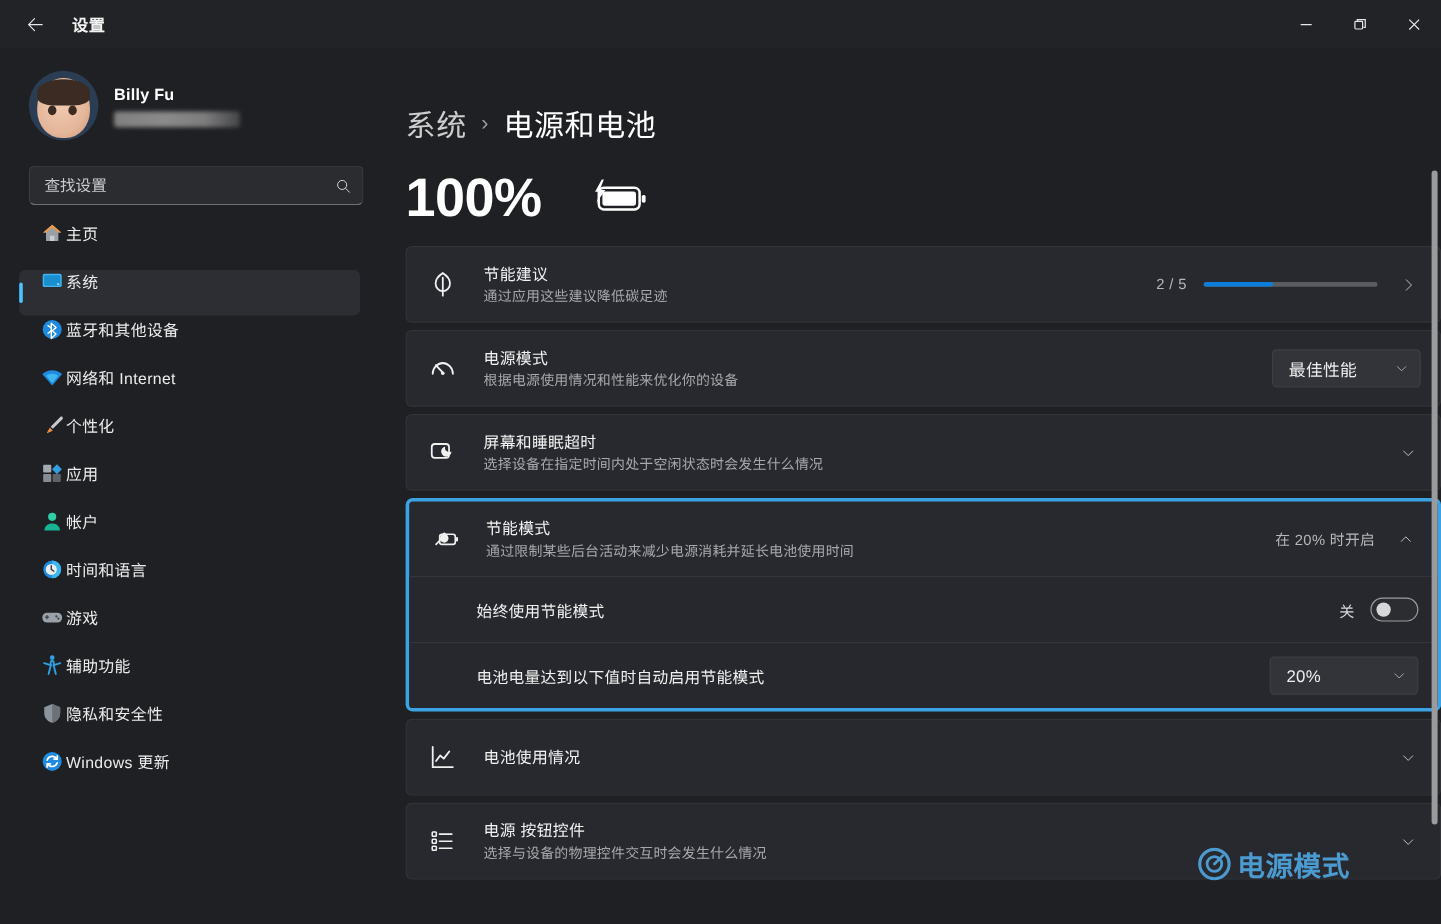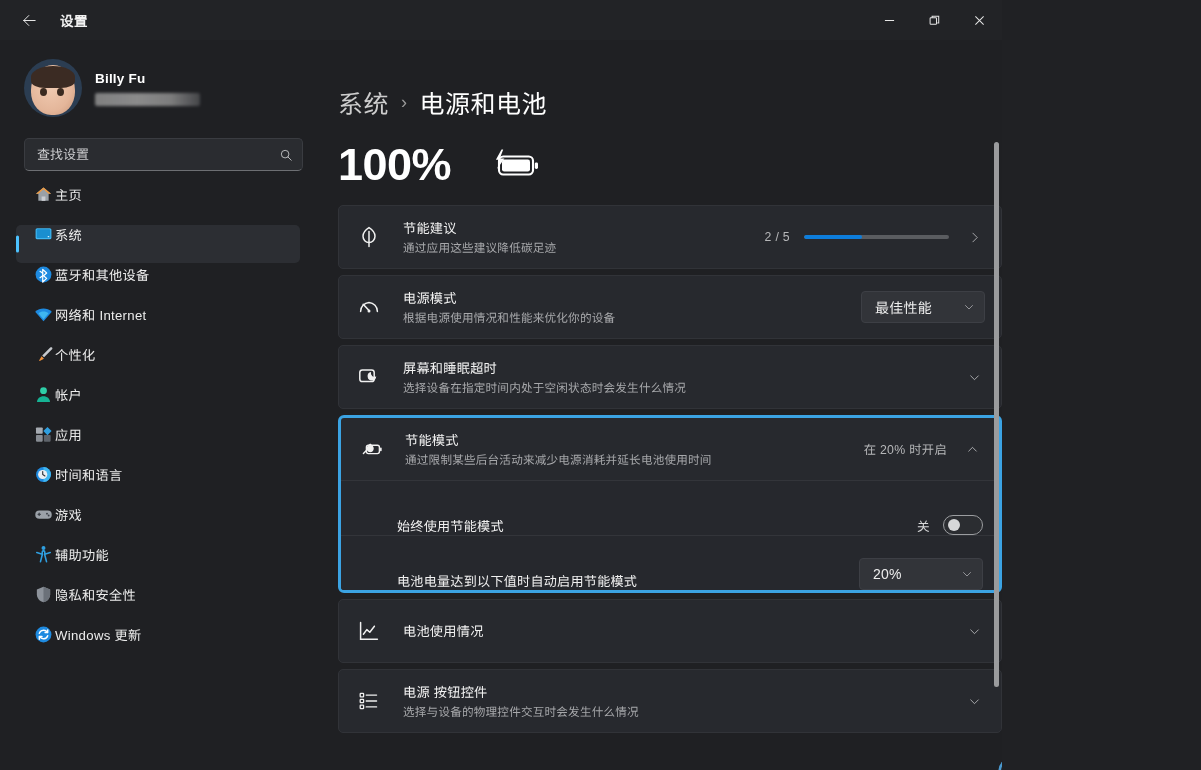--- a/index.html
+++ b/index.html
@@ -10,21 +10,21 @@
     height: 770px;
     overflow: hidden;
     background: #202124;
     font-family: "Liberation Sans", "DejaVu Sans", sans-serif;
     color: #ffffff;
     -webkit-font-smoothing: antialiased;
   }
 
   .window {
     position: relative;
-    width: 1002px;
+    width: 1201px;
     height: 770px;
     background: #1f2023;
     display: flex;
     flex-direction: column;
   }
 
   
   .titlebar {
     height: 40px;
     flex: 0 0 40px;
@@ -312,21 +312,21 @@
     position: relative;
     border: 3px solid #737373;
     border-radius: 6px;
     margin-bottom: 6px;
     background: #27292e;
     overflow: hidden;
   }
   .highlight-group .card { margin-bottom: 0; border: none; border-radius: 0; background: transparent; }
   .sub-row {
     display: flex;
-    align-items: flex-end;
+    align-items: center;
     min-height: 55px;
     padding: 0 16px 0 56px;
     border-top: 1px solid #33353a;
     background: #26282d;
     cursor: default;
   }
   .sub-label {
     flex: 1 1 auto;
     font-size: 13.1px;
     color: #f0f0f0;
@@ -491,34 +491,34 @@
         <div class="nav-item">
           <svg class="nav-ico" viewBox="0 0 24 24">
             <path d="M20.5 3.2L10.4 13.3l2.3 2.3L22.8 5.5c.6-.6.6-1.6 0-2.3-.6-.6-1.7-.6-2.3 0z" fill="#c6c9ce"></path>
             <path d="M9.6 14.1l-3 5.3c-.2.4.2.9.6.7l5.4-2.6-3-3.4z" fill="#f0923d"></path>
           </svg>
           <span class="nav-label">个性化</span>
         </div>
 
         <div class="nav-item">
           <svg class="nav-ico" viewBox="0 0 24 24">
-            <circle cx="12" cy="7.2" r="4.3" fill="#2ecfa8"></circle>
-            <path d="M3.8 21.5c0-4.6 3.7-7.4 8.2-7.4s8.2 2.8 8.2 7.4H3.8z" fill="#16b394"></path>
-          </svg>
-          <span class="nav-label">帐户</span>
-        </div>
-
-        <div class="nav-item">
-          <svg class="nav-ico" viewBox="0 0 24 24">
             <rect x="2.5" y="12.5" width="8.5" height="8.5" rx="1" fill="#878c93"></rect>
             <rect x="12.5" y="12.5" width="8.5" height="8.5" rx="1" fill="#5e636a"></rect>
             <rect x="2.5" y="3" width="8.5" height="8" rx="1" fill="#a5aab1"></rect>
             <path d="M17 2.4l5.2 5.2-5.2 5.2-5.2-5.2z" fill="#2f9fe0"></path>
           </svg>
           <span class="nav-label">应用</span>
+        </div>
+
+        <div class="nav-item">
+          <svg class="nav-ico" viewBox="0 0 24 24">
+            <circle cx="12" cy="7.2" r="4.3" fill="#2ecfa8"></circle>
+            <path d="M3.8 21.5c0-4.6 3.7-7.4 8.2-7.4s8.2 2.8 8.2 7.4H3.8z" fill="#16b394"></path>
+          </svg>
+          <span class="nav-label">帐户</span>
         </div>
 
         <div class="nav-item">
           <svg class="nav-ico" viewBox="0 0 24 24">
             <circle cx="12" cy="12" r="9.4" fill="#1e8ae0"></circle>
             <path d="M12 2.6a9.4 9.4 0 019.4 9.4 9.4 9.4 0 01-9.4 9.4z" fill="#3fb6f0"></path>
             <circle cx="11" cy="12" r="5.8" fill="#e9eef2"></circle>
             <path d="M11 8.2V12l2.8 1.9" stroke="#2c3036" stroke-width="1.4" fill="none" stroke-linecap="round"></path>
           </svg>
           <span class="nav-label">时间和语言</span>

